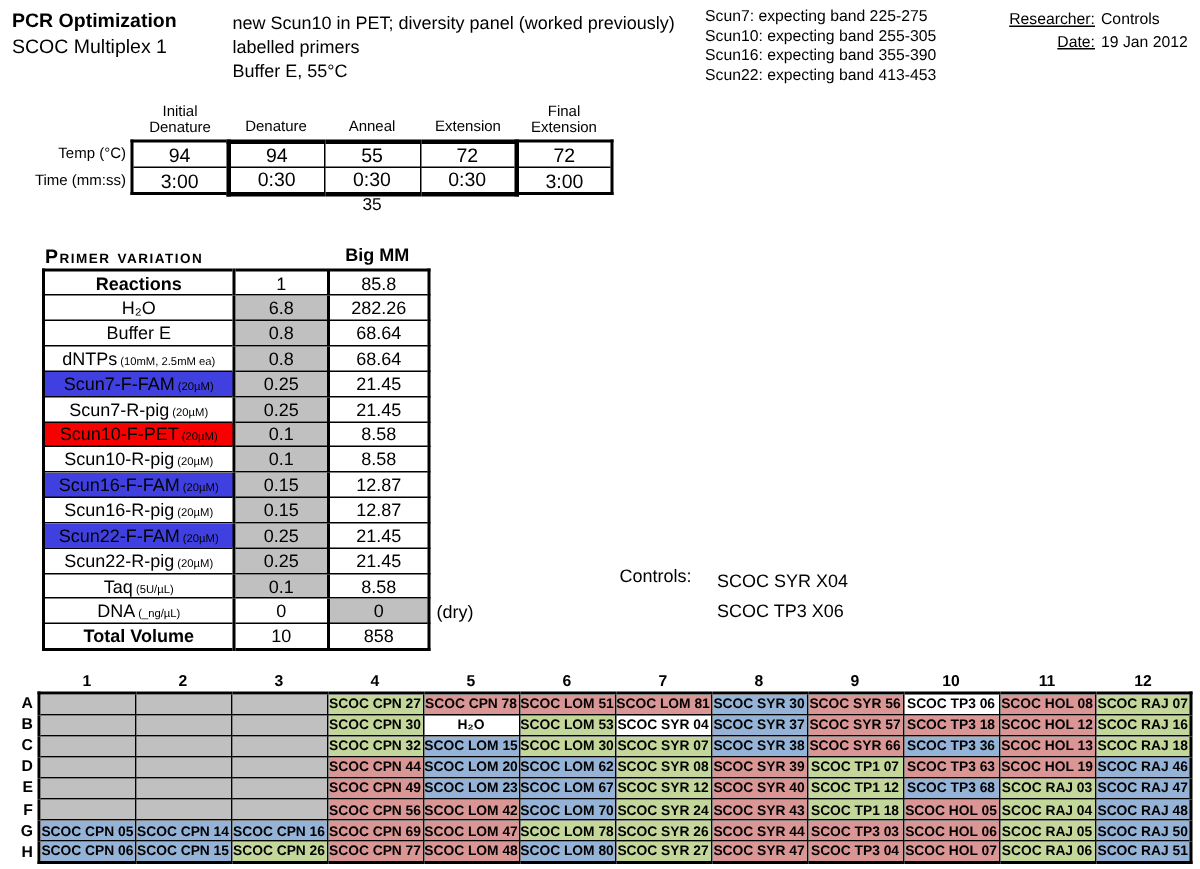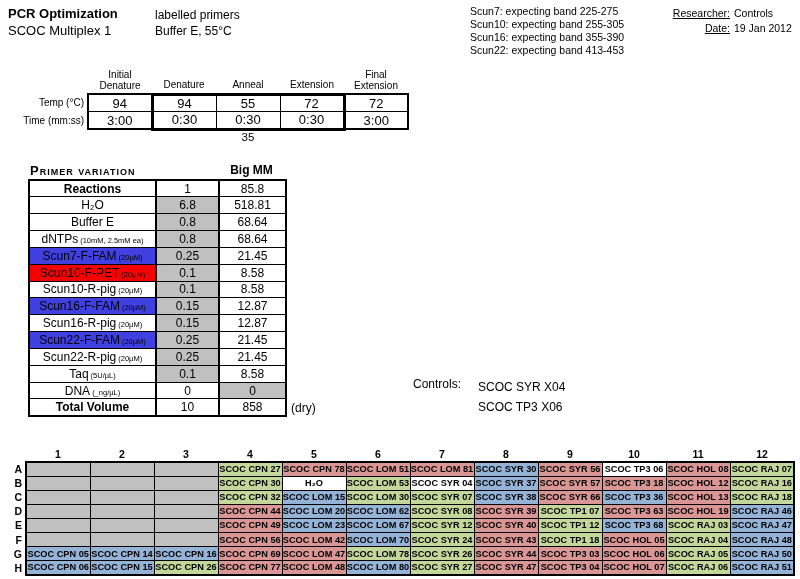--- a/index.html
+++ b/index.html
@@ -62,20 +62,21 @@
   .c-red { background:#D99694; } .c-blue { background:#95B3D7; }
   .c-white { background:#FFFFFF; }
 </style>
 </head>
 <body>
 
 <div class="abs h1">PCR Optimization</div>
 <div class="abs h2">SCOC Multiplex 1</div>
 
 <div class="abs notes">
+  <div>new Scun10 in PET; diversity panel (worked previously)</div>
   <div>labelled primers</div>
   <div>Buffer E, 55°C</div>
 </div>
 
 <div class="abs expects">
   <div>Scun7: expecting band 225-275</div>
   <div>Scun10: expecting band 255-305</div>
   <div>Scun16: expecting band 355-390</div>
   <div>Scun22: expecting band 413-453</div>
 </div>
@@ -126,34 +127,39 @@
 <table id="mix-table">
     <tbody>
       <tr class="rb2">
         <td class="mlab bold"><span>Reactions</span></td>
         <td class="mval sepl">1</td>
         <td class="mmm sepl">85.8</td>
       </tr>
       <tr>
         <td class="mlab"><span>H₂O</span></td>
         <td class="mval sepl gray">6.8</td>
-        <td class="mmm sepl">518.81</td>
+        <td class="mmm sepl">282.26</td>
       </tr>
       <tr>
         <td class="mlab"><span>Buffer E</span></td>
         <td class="mval sepl gray">0.8</td>
         <td class="mmm sepl">68.64</td>
       </tr>
       <tr>
         <td class="mlab"><span>dNTPs</span><span class="note">(10mM, 2.5mM ea)</span></td>
         <td class="mval sepl gray">0.8</td>
         <td class="mmm sepl">68.64</td>
       </tr>
       <tr>
         <td class="mlab fill-blue"><span>Scun7-F-FAM</span><span class="note">(20µM)</span></td>
+        <td class="mval sepl gray">0.25</td>
+        <td class="mmm sepl">21.45</td>
+      </tr>
+      <tr>
+        <td class="mlab"><span>Scun7-R-pig</span><span class="note">(20µM)</span></td>
         <td class="mval sepl gray">0.25</td>
         <td class="mmm sepl">21.45</td>
       </tr>
       <tr>
         <td class="mlab fill-red"><span>Scun10-F-PET</span><span class="note">(20µM)</span></td>
         <td class="mval sepl gray">0.1</td>
         <td class="mmm sepl">8.58</td>
       </tr>
       <tr>
         <td class="mlab"><span>Scun10-R-pig</span><span class="note">(20µM)</span></td>

